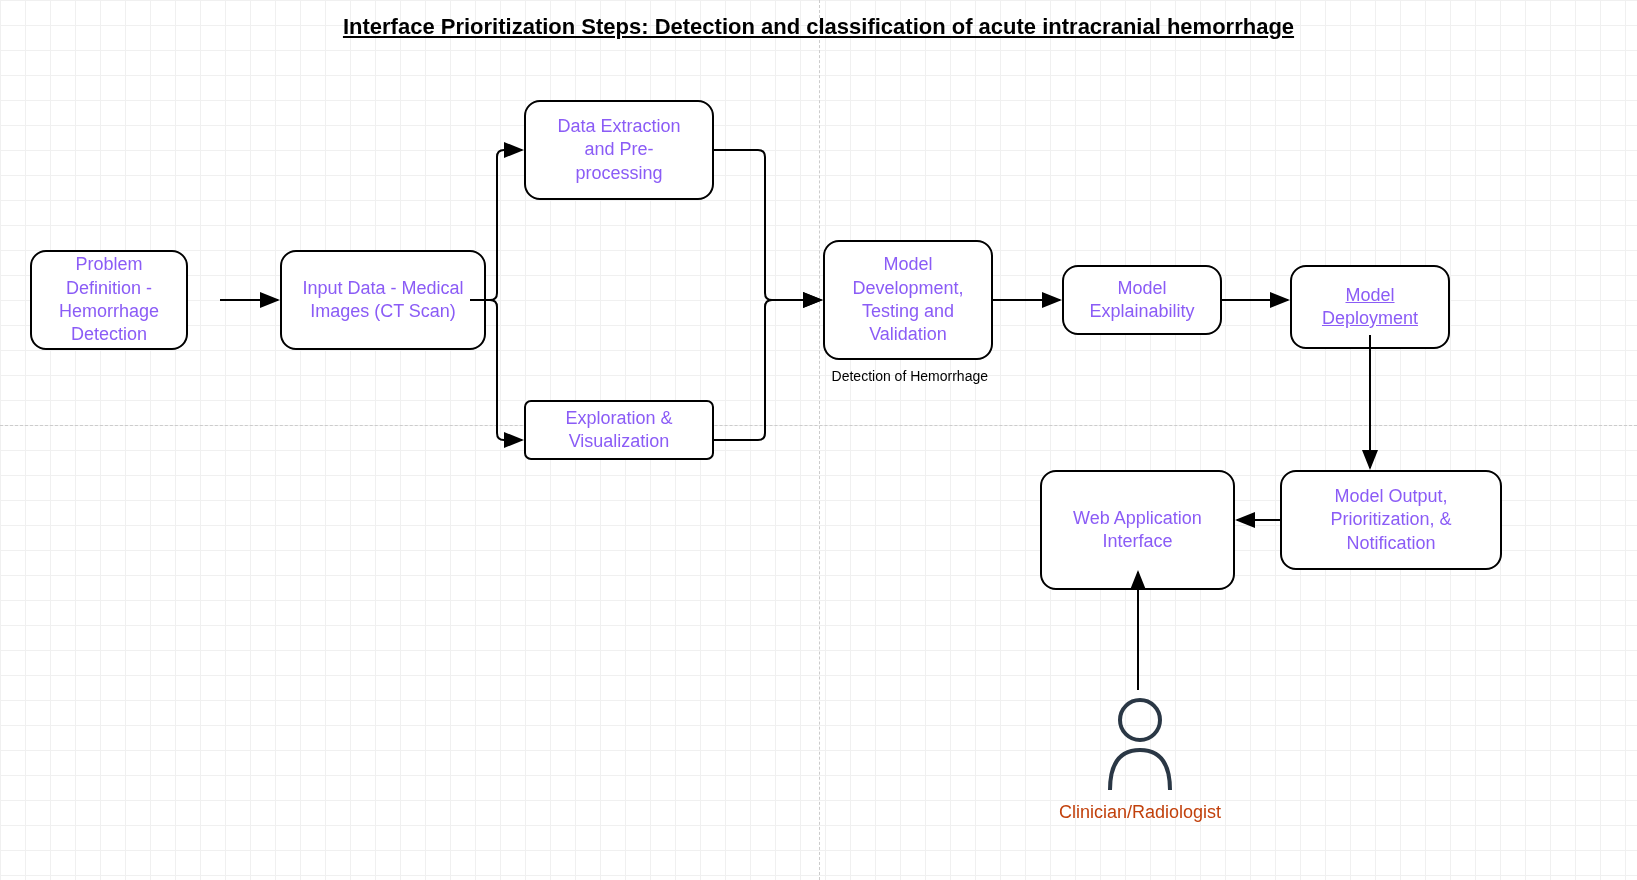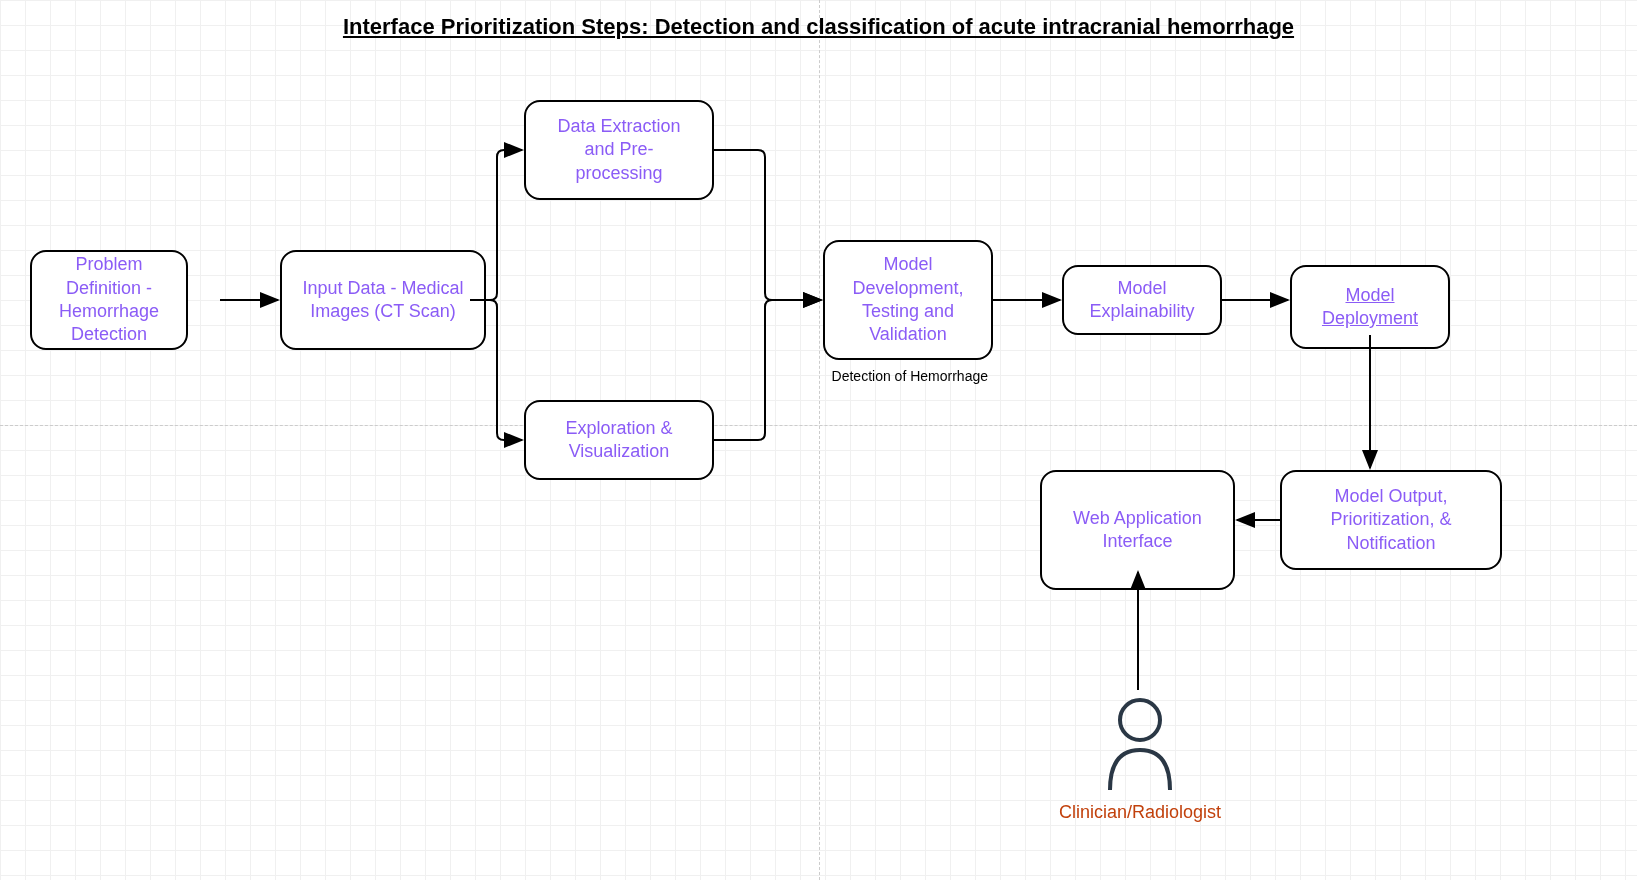--- a/index.html
+++ b/index.html
@@ -91,21 +91,21 @@
 </div>
 
 <div class="node" style="left: 280px; top: 250px; width: 206px; height: 100px;">
   <span>Input Data - Medical Images (CT Scan)</span>
 </div>
 
 <div class="node" style="left: 524px; top: 100px; width: 190px; height: 100px;">
   <span>Data Extraction and Pre-processing</span>
 </div>
 
-<div class="node" style="left: 524px; top: 400px; width: 190px; height: 80px;">
+<div class="node" style="left: 524px; top: 400px; width: 190px; height: 60px; border-radius: 7px;">
   <span>Exploration &amp; Visualization</span>
 </div>
 
 <div class="node" style="left: 823px; top: 240px; width: 170px; height: 120px;">
   <span>Model Development, Testing and Validation</span>
 </div>
 
 <div class="caption" style="left: 828px; top: 368px; width: 160px;">Detection of Hemorrhage</div>
 
 <div class="node" style="left: 1062px; top: 265px; width: 160px; height: 70px;">

